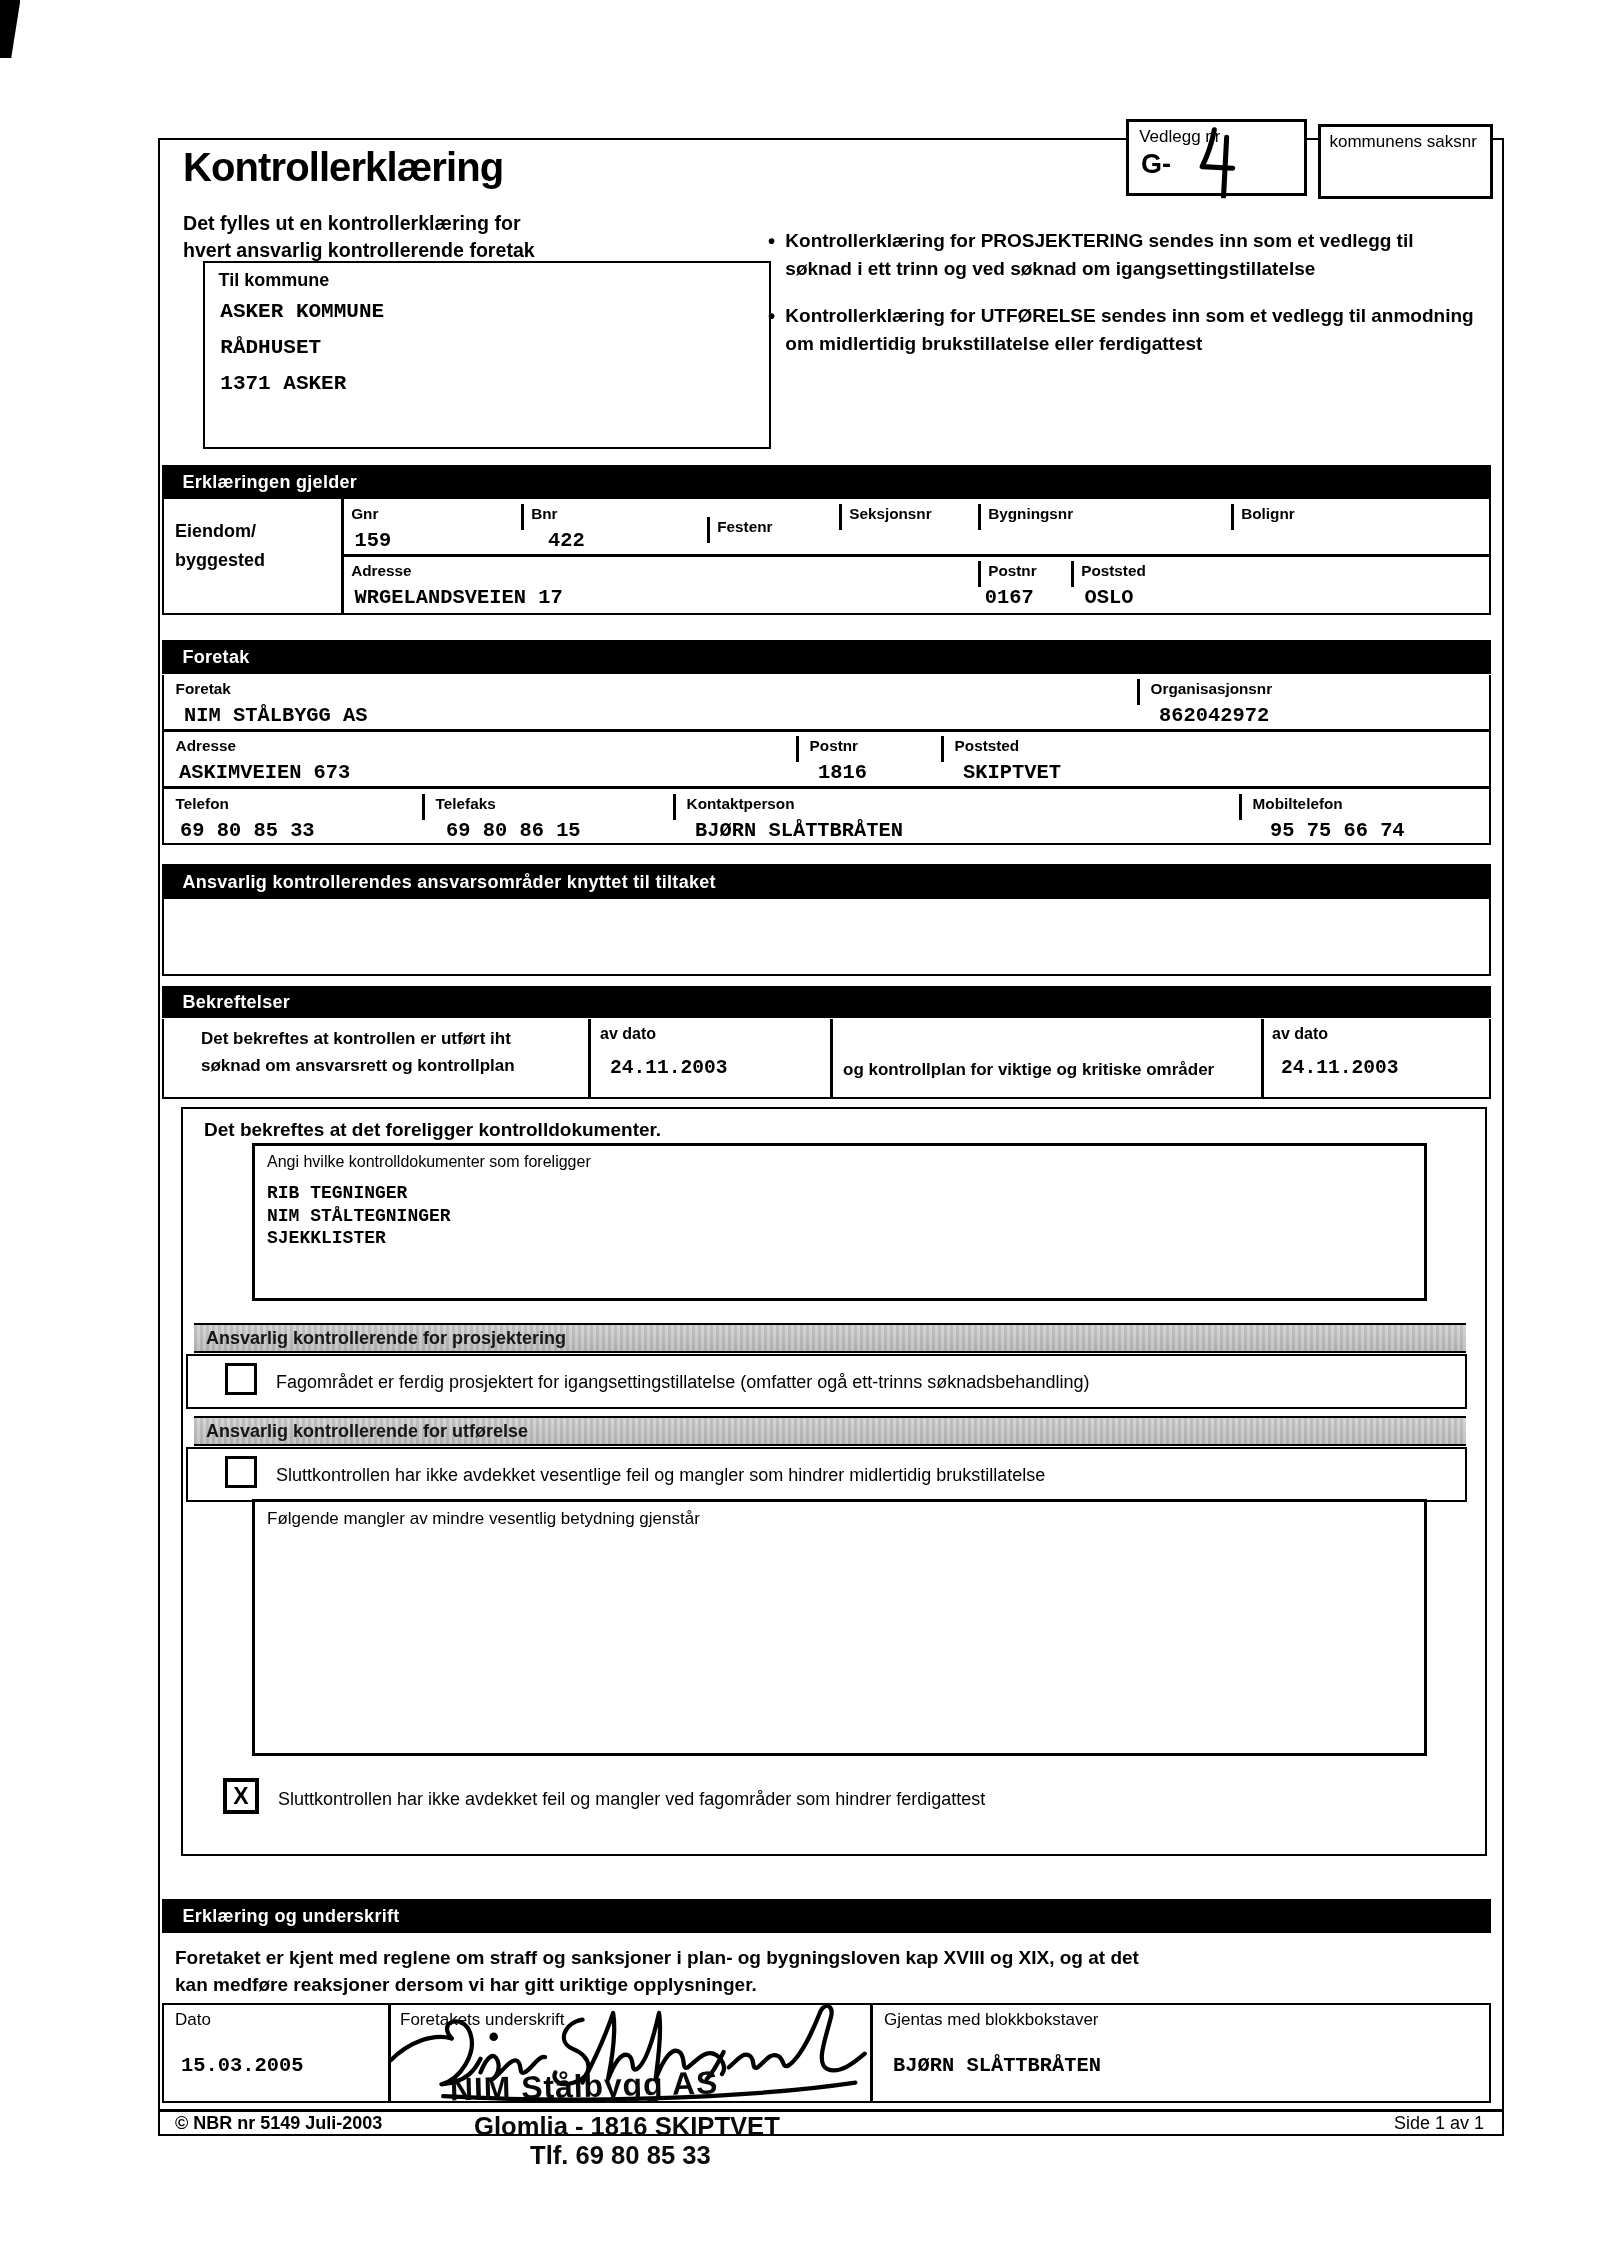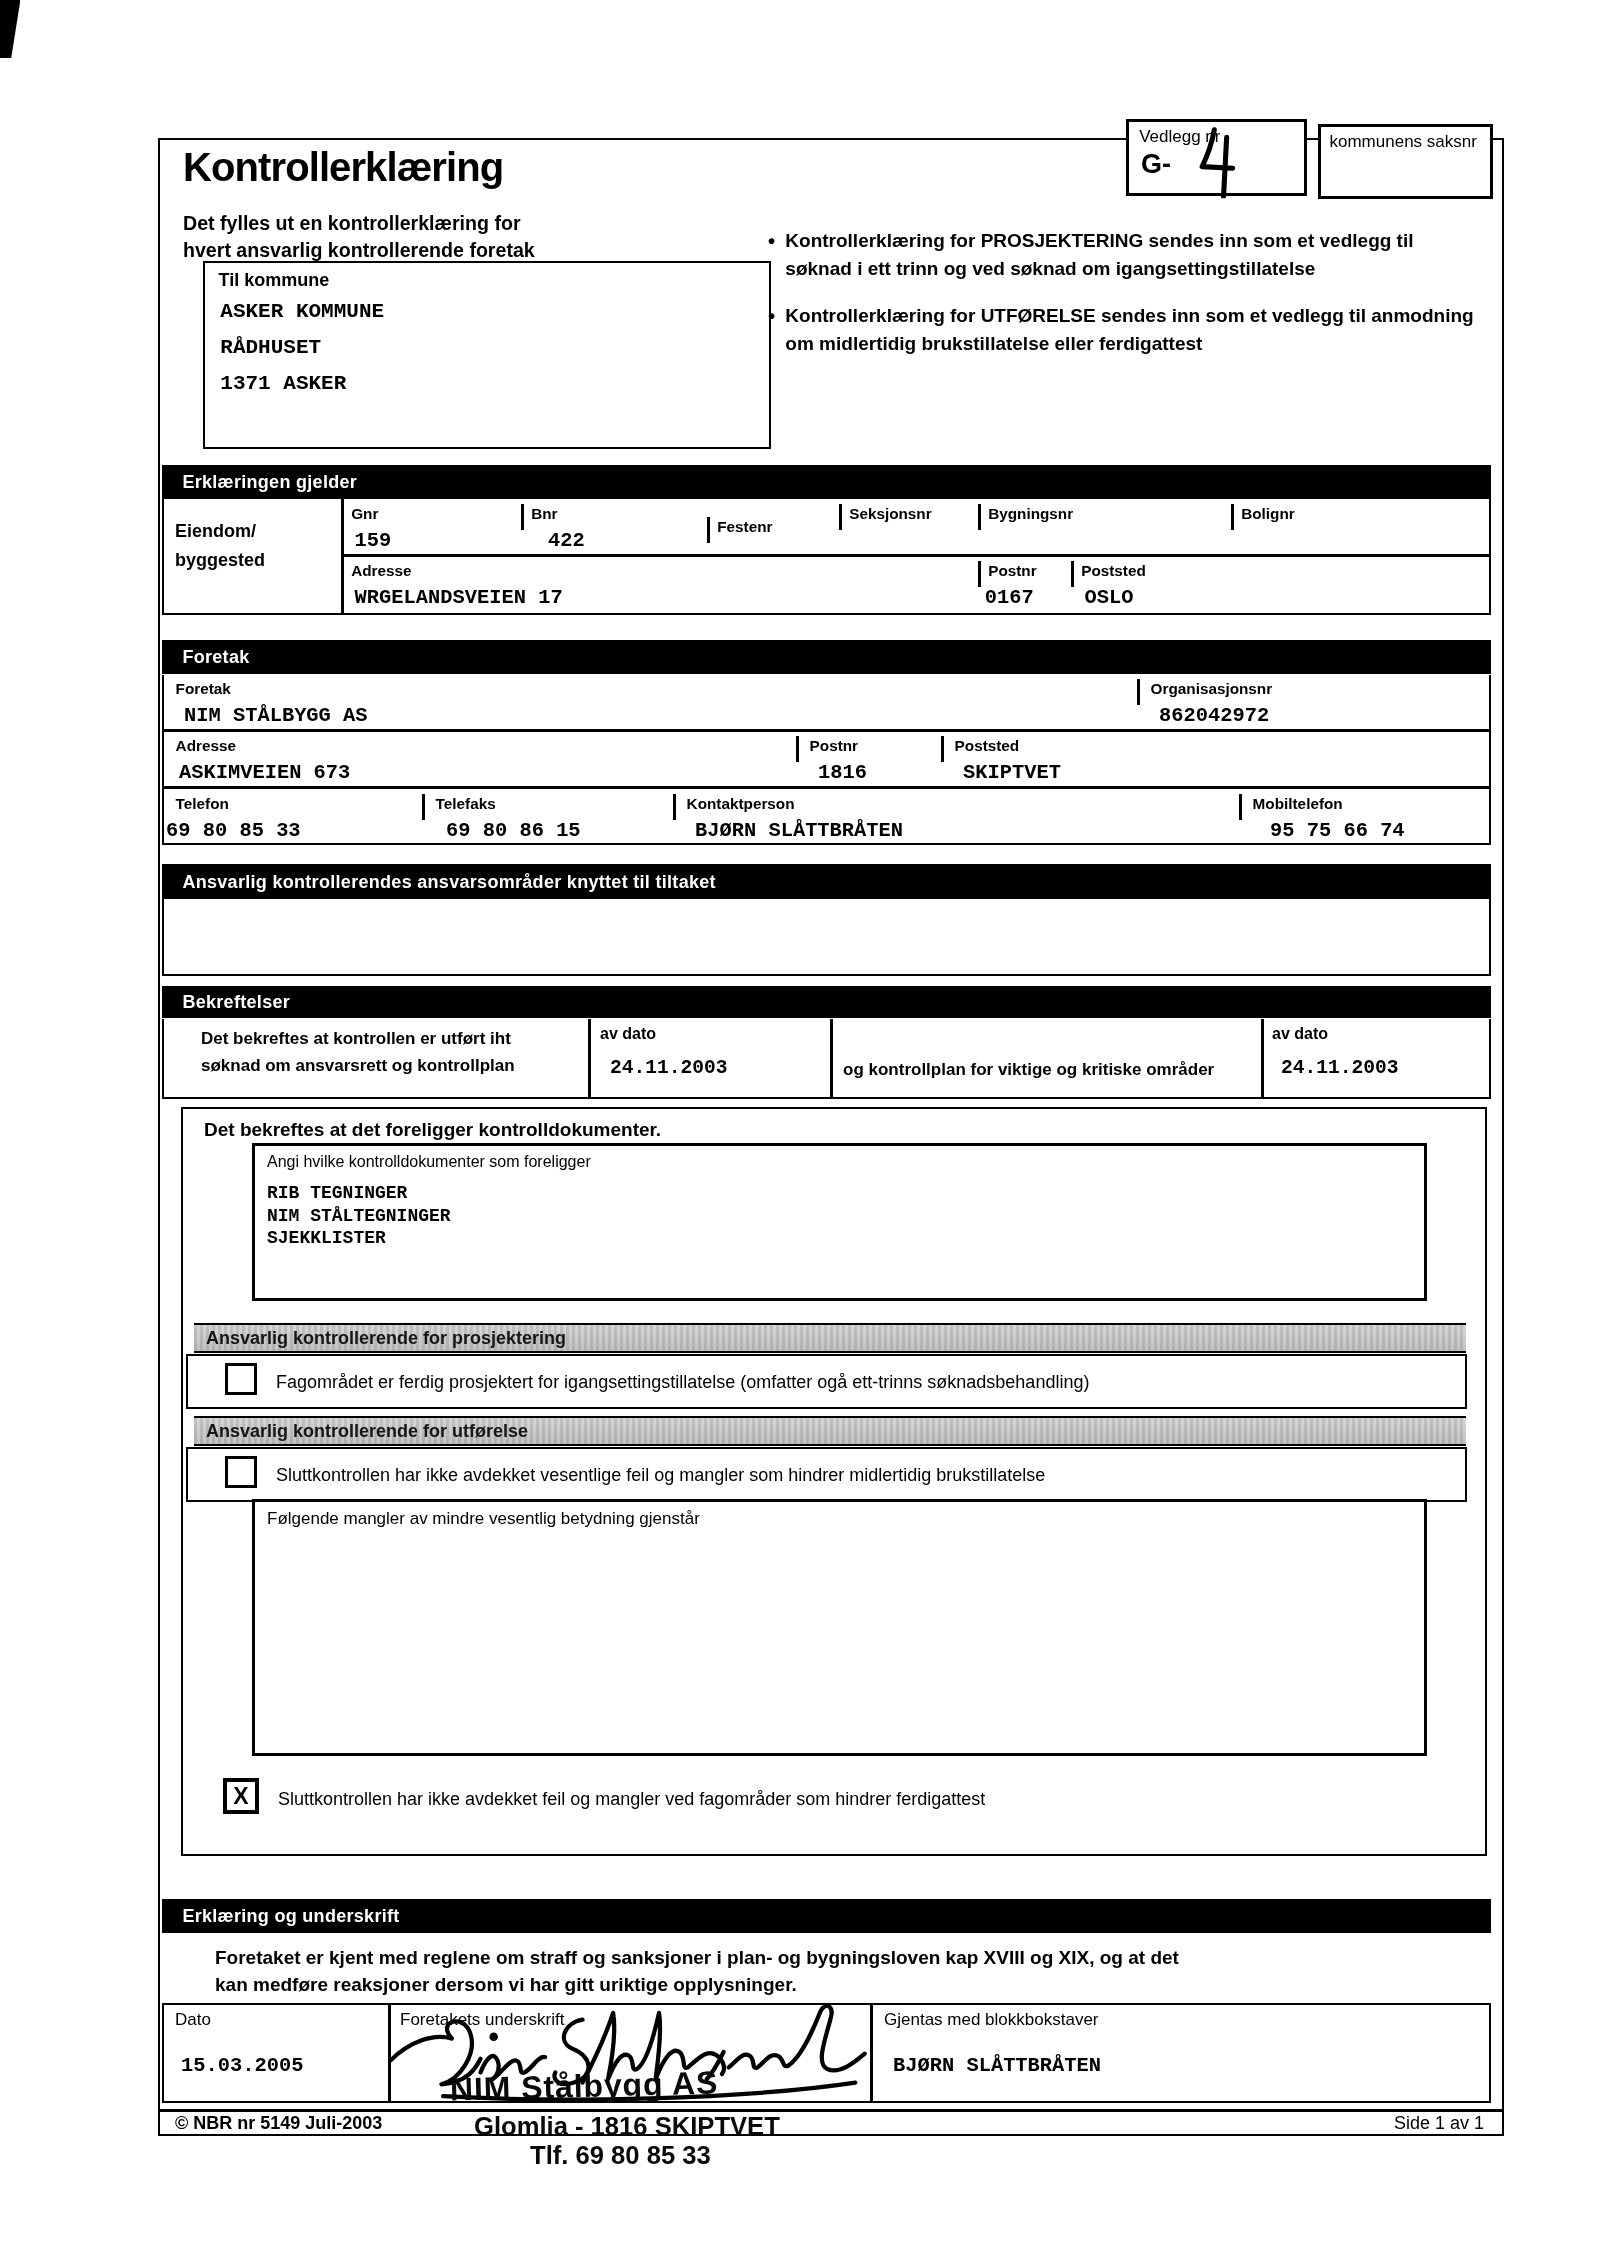--- a/index.html
+++ b/index.html
@@ -38,21 +38,21 @@
   .hline { position: absolute; height: 2.6px; background: #000; }
   .cb {
     position: absolute; width: 32px; height: 32px; border: 3.4px solid #000; background: #fff;
     display: flex; align-items: center; justify-content: center;
     font-weight: 700; font-size: 23px; font-family: "Liberation Sans", sans-serif;
   }
   .cblabel { position: absolute; font-size: 18px; font-weight: 500; }
   .bullet-item { display: flex; gap: 10.2px; font-size: 19px; font-weight: 700; line-height: 28px; }
   .bullet-dot { font-size: 20.4px; line-height: 28px; }
   .em-ital { font-weight: 700; }
-  .statement { position: absolute; font-size: 19px; font-weight: 700; margin-left: 40px; }
+  .statement { position: absolute; font-size: 19px; font-weight: 700; }
   .stamp { position: absolute; font-weight: 700; color: #0a0a0a; white-space: nowrap; z-index: 6; }
   .scan-artifact { position: absolute; background: #000; }
 </style>
 </head>
 <body>
 
 <div class="scan-artifact" style="left:0;top:0;width:20.4px;height:58px;clip-path:polygon(0 0,100% 0,55% 100%,0 100%)"></div>
 
 <div class="outer-border" style="left:158px;top:138px;width:1346px;height:1998px"></div>
 
@@ -168,21 +168,21 @@
   <div class="lbl-sm" style="margin-left:13.6px">Postnr</div>
   <div class="val" style="margin-left:22px">1816</div>
 </div>
 <div class="cell" style="left:941px;top:733px;width:549px;height:51px">
   <span class="tick"></span>
   <div class="lbl-sm" style="margin-left:13.6px">Poststed</div>
   <div class="val" style="margin-left:22px">SKIPTVET</div>
 </div>
 <div class="cell" style="left:162px;top:791px;width:260px;height:51px">
   <div class="lbl-sm" style="margin-left:13.6px">Telefon</div>
-  <div class="val" style="margin-left:4px">69 80 85 33</div>
+  <div class="val" style="margin-left:18px">69 80 85 33</div>
 </div>
 <div class="cell" style="left:422px;top:791px;width:251px;height:51px">
   <span class="tick"></span>
   <div class="lbl-sm" style="margin-left:13.6px">Telefaks</div>
   <div class="val" style="margin-left:24px">69 80 86 15</div>
 </div>
 <div class="cell" style="left:673px;top:791px;width:566px;height:51px">
   <span class="tick"></span>
   <div class="lbl-sm" style="margin-left:13.6px">Kontaktperson</div>
   <div class="val" style="margin-left:22px">BJØRN SLÅTTBRÅTEN</div>

